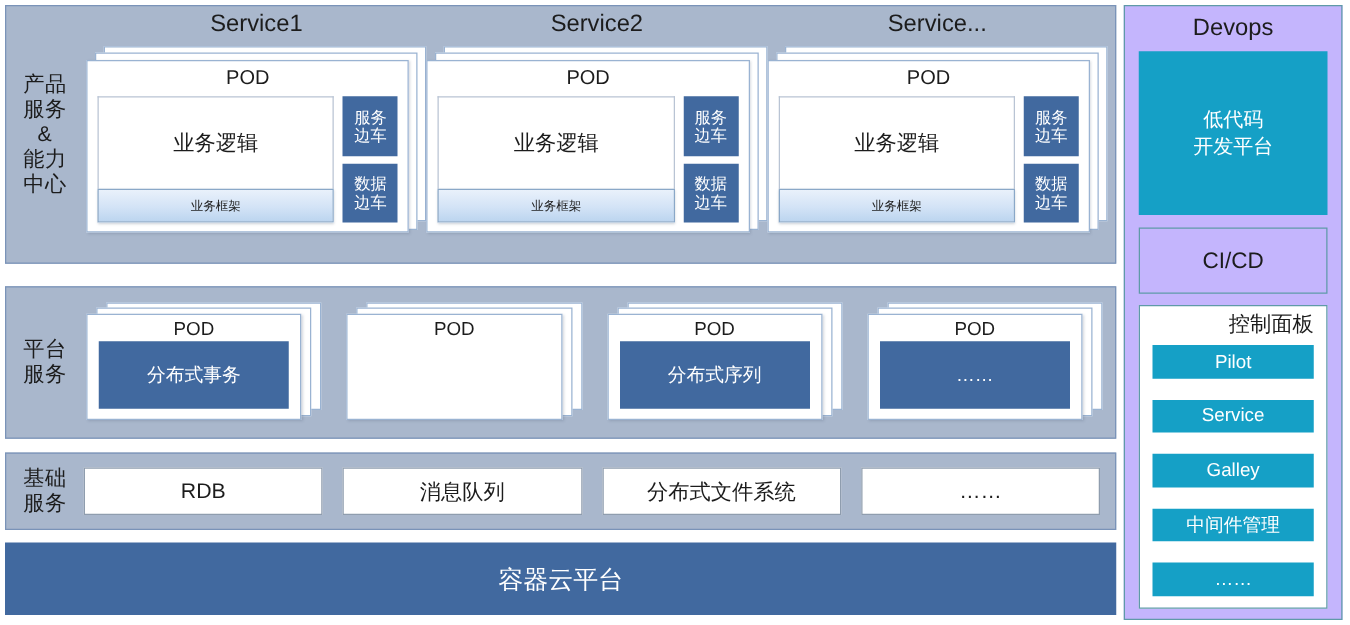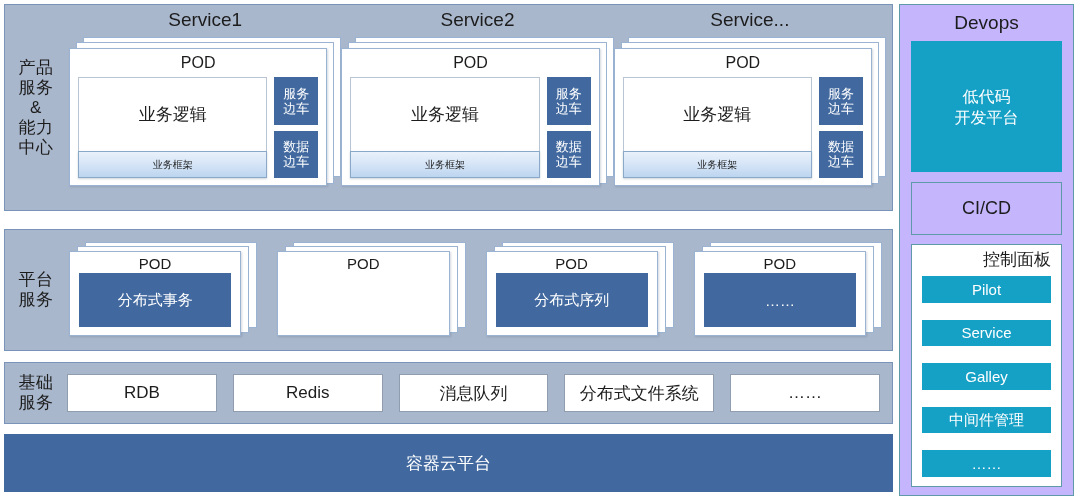--- a/index.html
+++ b/index.html
@@ -133,21 +133,21 @@
     display:flex;align-items:center;justify-content:center;
     font-size:17px;color:#1c1c1c;box-sizing:border-box;min-width:0;
     white-space:nowrap;
   }
 
   
   #container-bar{
     height:58px;margin-top:10px;margin-right:0;
     background:#41699f;
     display:flex;align-items:center;justify-content:center;
-    color:#ffffff;font-size:17px;
+    color:#ffffff;font-size:20px;
     box-sizing:border-box;
   }
 
   
   .right-col{
     width:187px;height:500px;box-sizing:border-box;
     padding:4px 6px 4px 6px;
     display:flex;
   }
   .devops-panel{
@@ -320,21 +320,20 @@
         </div>
 
       </div>
     </div>
 
     <div class="band" id="band-infra">
       <div class="band-label">基础
 服务</div>
       <div class="band-body">
         <div class="infra-box">RDB</div>
-        <div class="infra-box">Redis</div>
         <div class="infra-box">消息队列</div>
         <div class="infra-box">分布式文件系统</div>
         <div class="infra-box">……</div>
       </div>
     </div>
 
     <div id="container-bar">容器云平台</div>
 
   </div>
 

